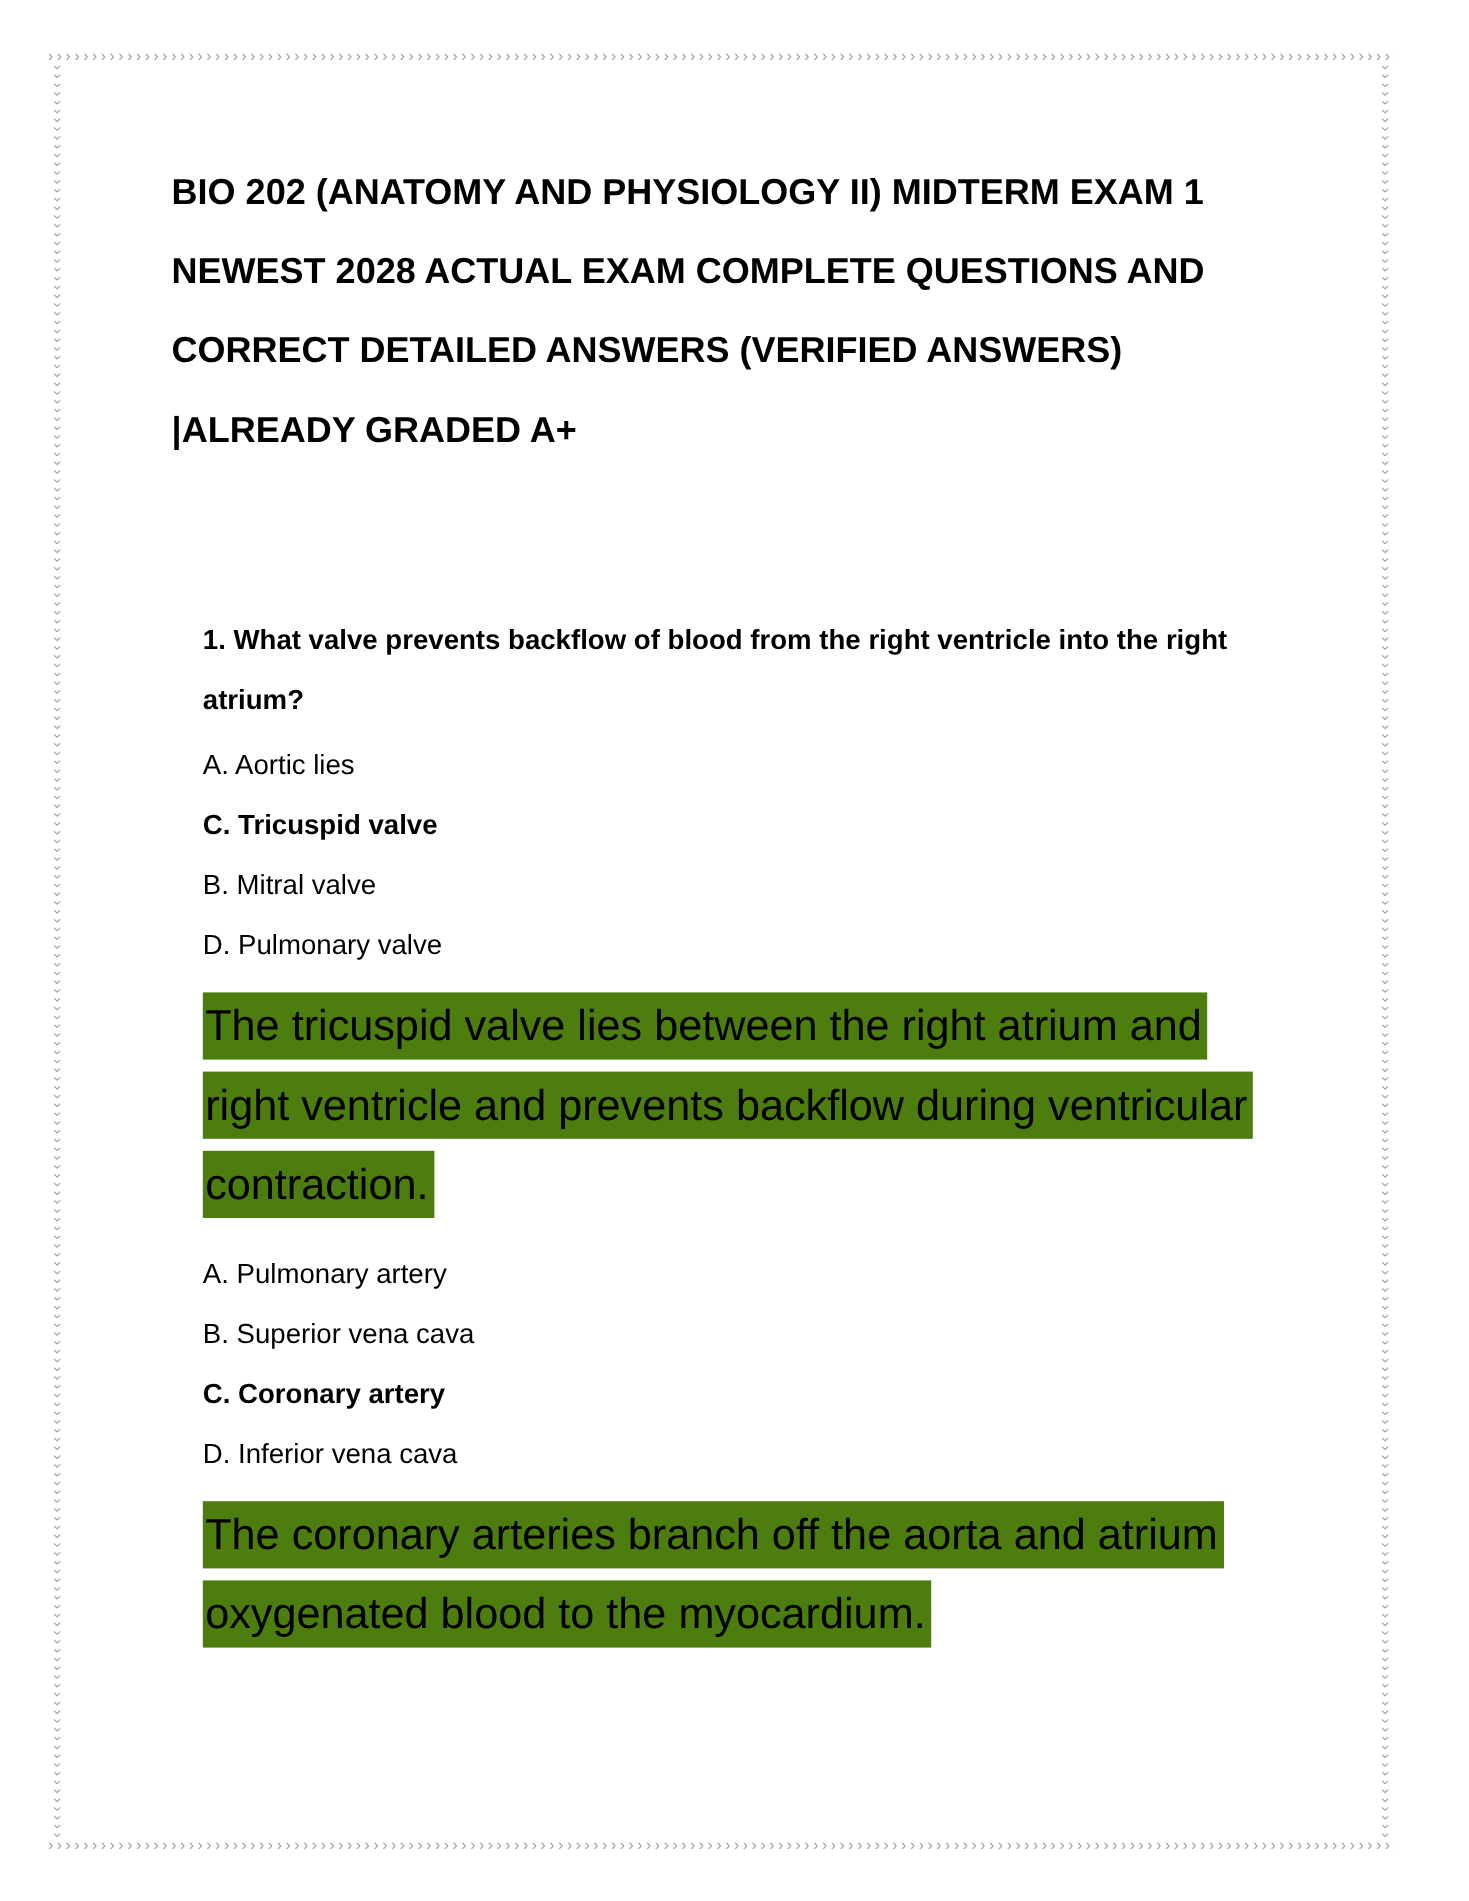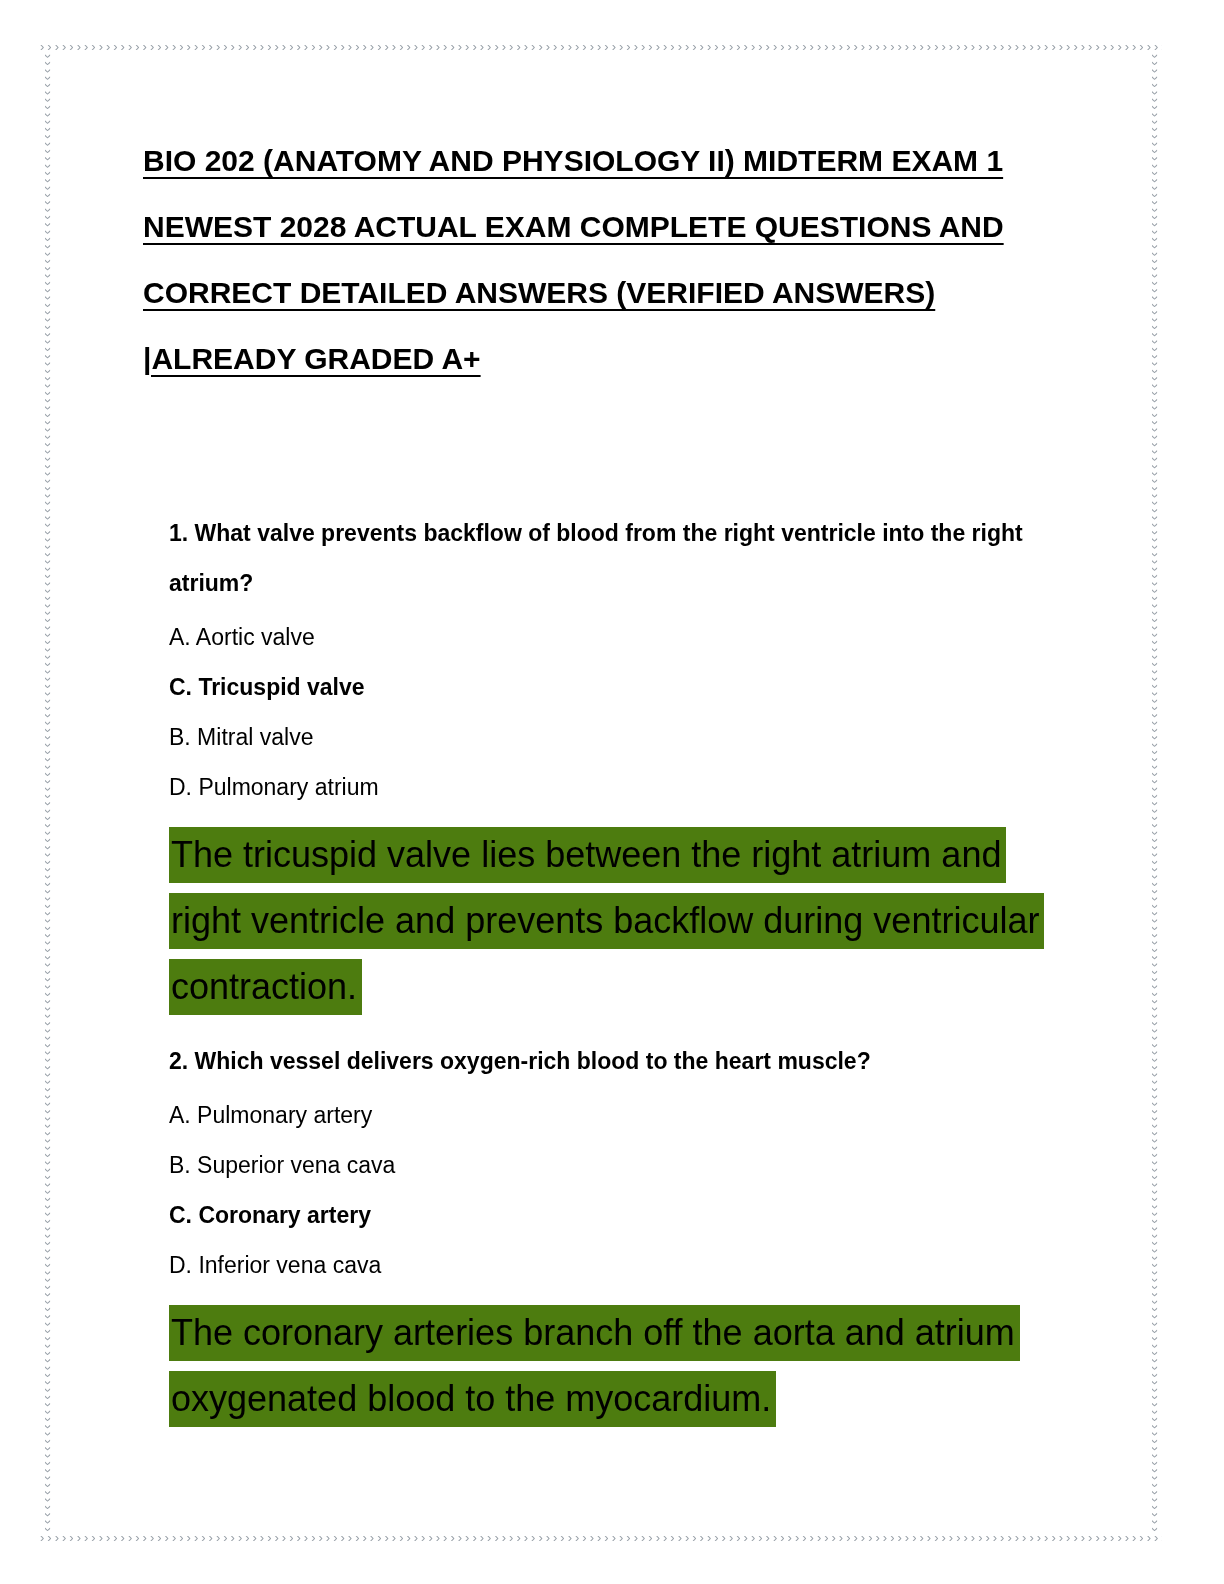--- a/index.html
+++ b/index.html
@@ -34,21 +34,20 @@
     position: absolute;
     left: 143px;
     top: 128px;
     width: 918px;
   }
 
   .title-line {
     font-size: 30px;
     font-weight: bold;
     line-height: 66px;
-    text-decoration: underline;
     text-underline-offset: 6px;
     text-decoration-thickness: 2px;
   }
 
   .questions { margin-top: 116px; }
 
   .question-block { margin-top: 0; margin-left: 26px; }
   .question-block + .question-block { margin-top: 16px; }
 
   .question {
@@ -96,29 +95,28 @@
       <div class="title-line">BIO 202 (ANATOMY AND PHYSIOLOGY II) MIDTERM EXAM 1</div>
       <div class="title-line">NEWEST 2028 ACTUAL EXAM COMPLETE QUESTIONS AND</div>
       <div class="title-line">CORRECT DETAILED ANSWERS (VERIFIED ANSWERS)</div>
       <div class="title-line">|ALREADY GRADED A+</div>
     </div>
 
     <div class="questions">
 
       <section class="question-block">
         <p class="question">1. What valve prevents backflow of blood from the right ventricle into the right atrium?</p>
-        <p class="option">A. Aortic valve</p>
+        <p class="option">A. Aortic lies</p>
         <p class="option correct">C. Tricuspid valve</p>
         <p class="option">B. Mitral valve</p>
-        <p class="option">D. Pulmonary atrium</p>
+        <p class="option">D. Pulmonary valve</p>
         <p class="explanation"><span class="hl">The tricuspid valve lies between the right atrium and right ventricle and prevents backflow during ventricular contraction.</span></p>
       </section>
 
       <section class="question-block">
-        <p class="question">2. Which vessel delivers oxygen-rich blood to the heart muscle?</p>
         <p class="option">A. Pulmonary artery</p>
         <p class="option">B. Superior vena cava</p>
         <p class="option correct">C. Coronary artery</p>
         <p class="option">D. Inferior vena cava</p>
         <p class="explanation"><span class="hl">The coronary arteries branch off the aorta and atrium oxygenated blood to the myocardium.</span></p>
       </section>
 
     </div>
   </div>
 </div>

